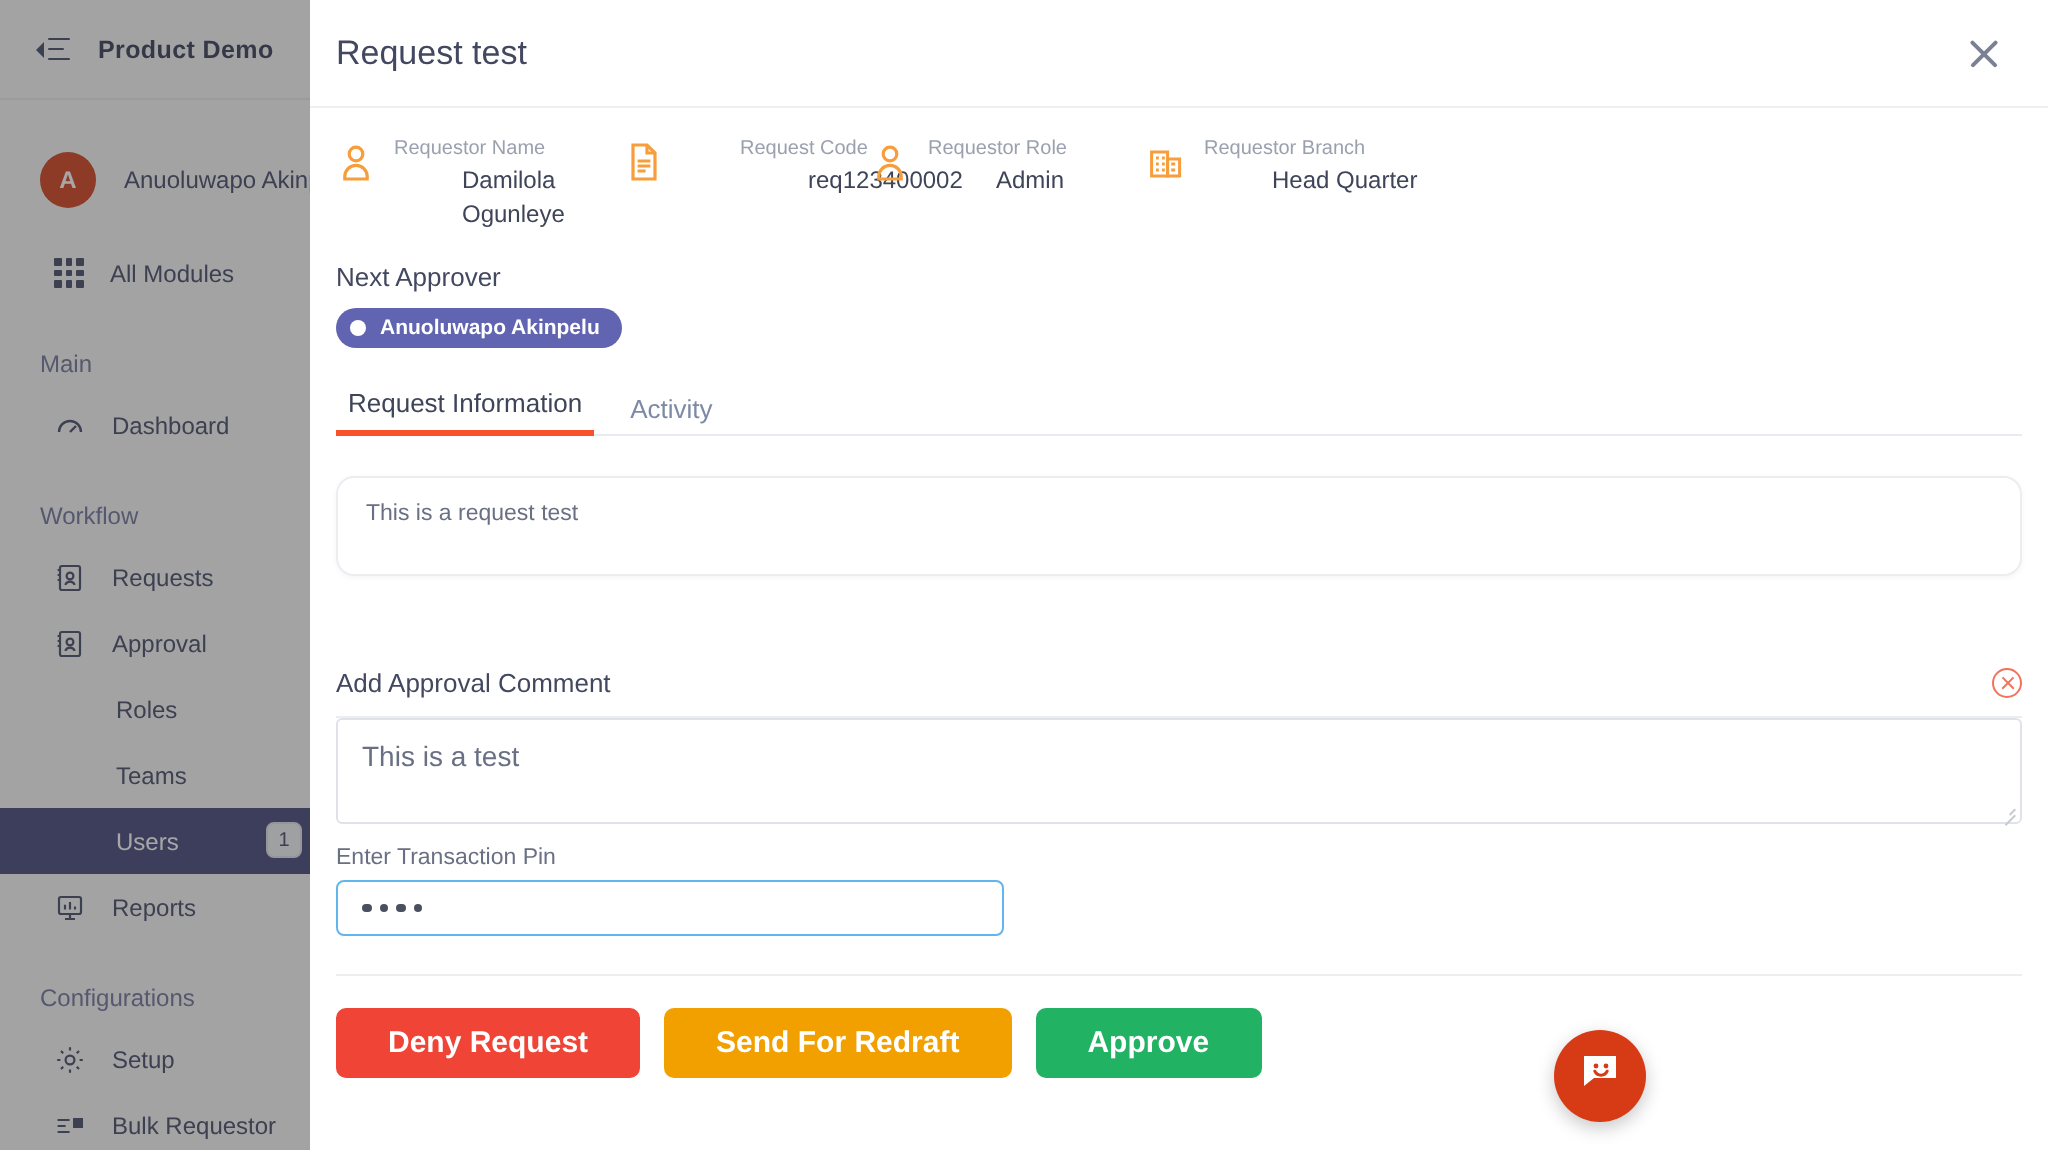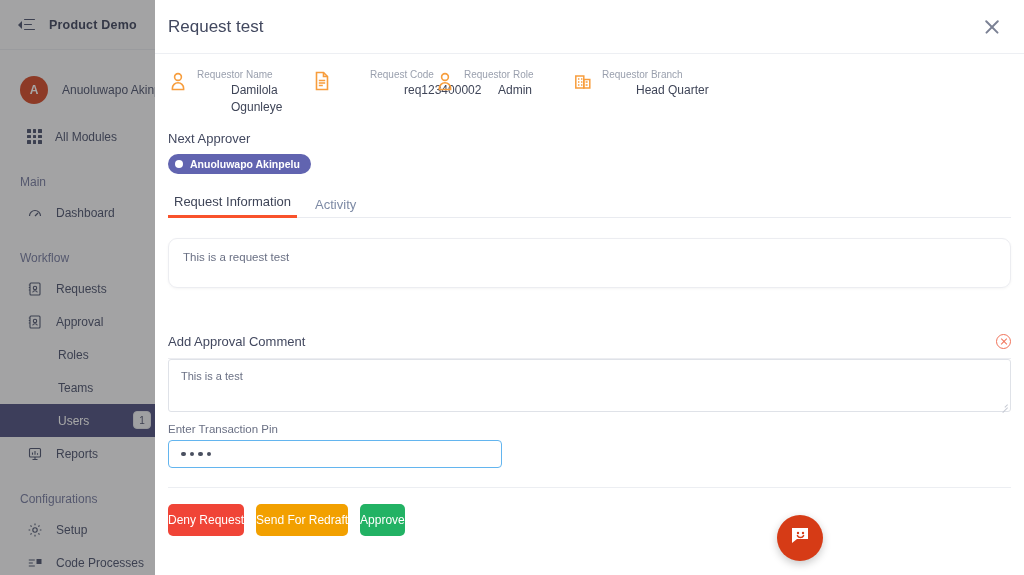--- a/index.html
+++ b/index.html
@@ -147,21 +147,21 @@
   }
   .x-circle i {
     position: absolute; left: 2.5px; top: 5.8px; width: 8px; height: 1.2px; background: #f1735a;
   }
   .x-circle i:first-child { transform: rotate(45deg); }
   .x-circle i:last-child { transform: rotate(-45deg); }
 
   .field-label { font-size: 11.5px; color: #6a7084; margin: 11px 13px 5px 13px; }
   .ta {
     margin: 0 13px; height: 53px; border: 1px solid #dfe2e8; border-radius: 3px;
-    font-size: 11px; color: #6a7084; padding: 10px 12px; position: relative;
+    font-size: 14px; color: #6a7084; padding: 10px 12px; position: relative;
     background: #fff;
   }
   .ta .grip {
     position: absolute; right: 2px; bottom: 2px; width: 8px; height: 8px;
   }
   .ta .grip i { position: absolute; right: 0; background: #c6cad3; height: 1px; }
   .ta .grip i:nth-child(1){ bottom: 1px; width: 7px; transform: rotate(-45deg); transform-origin: right bottom;}
   .ta .grip i:nth-child(2){ bottom: 4px; width: 4px; transform: rotate(-45deg); transform-origin: right bottom;}
 
   .pin-input {
@@ -169,22 +169,22 @@
     border: 1.4px solid #63b5ef; border-radius: 4px;
     display: flex; align-items: center; padding: 0 12px; gap: 4px;
   }
   .pin-input .pd {
     width: 4.5px; height: 4.5px; border-radius: 50%; background: #4a5060;
   }
 
   .btn-divider { margin: 19px 13px 0 13px; border-top: 1px solid #eceef2; }
   .btn-row { display: flex; gap: 12px; padding: 16px 0 0 13px; }
   .btn {
-    border: none; border-radius: 5px; color: #fff; font-size: 12px; font-weight: normal;
-    padding: 9px 0; cursor: pointer; font-family: "Liberation Sans", sans-serif;
+    border: none; border-radius: 5px; color: #fff; font-size: 15px; font-weight: bold;
+    padding: 9px 26px; cursor: pointer; font-family: "Liberation Sans", sans-serif;
   }
   .btn-deny { background: #f04437; }
   .btn-redraft { background: #f2a000; }
   .btn-approve { background: #22b264; }
 
   
   .chat-fab {
     position: absolute; right: 17px; bottom: 14px;
     width: 46px; height: 46px; border-radius: 50%;
     background: #d63b16; display: flex; align-items: center; justify-content: center;
@@ -292,21 +292,21 @@
       </span>
       <span>Setup</span>
     </div>
     <div class="sb-item">
       <span class="sb-ico">
         <svg viewBox="0 0 16 16" width="16" height="16" fill="none" stroke="#3d4461" stroke-width="1.1">
           <path d="M1.8 5h6M1.8 8h4M1.8 11h6"></path>
             <rect x="9.5" y="4" width="5" height="5" fill="#3d4461" stroke="none"></rect>
         </svg>
       </span>
-      <span>Code Processes</span>
+      <span>Bulk Requestor</span>
     </div>
   </div>
 
   <div class="overlay"></div>
 
   <div class="modal">
 
     <div class="modal-head">
       <div class="modal-title">Request test</div>
       <div class="close-x">

